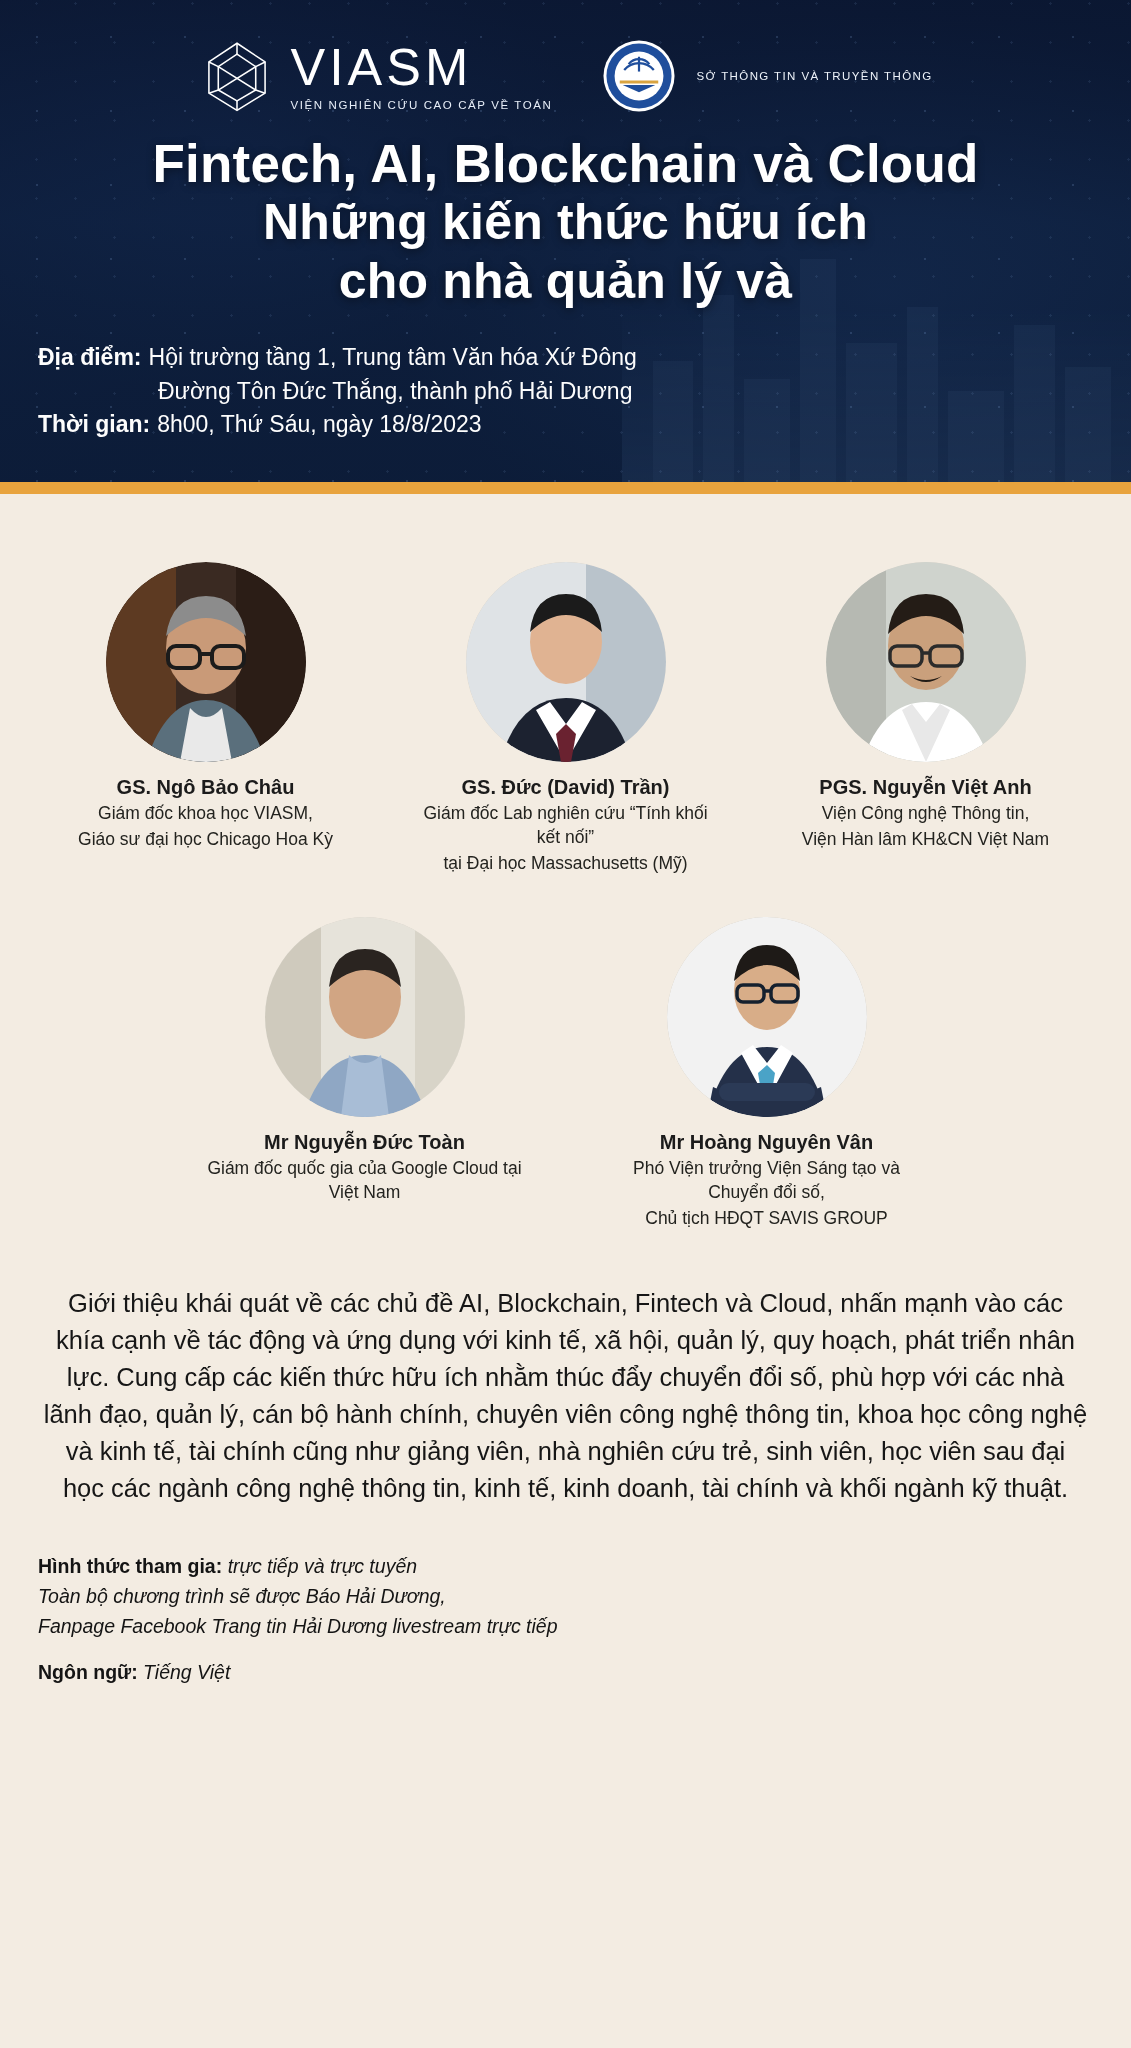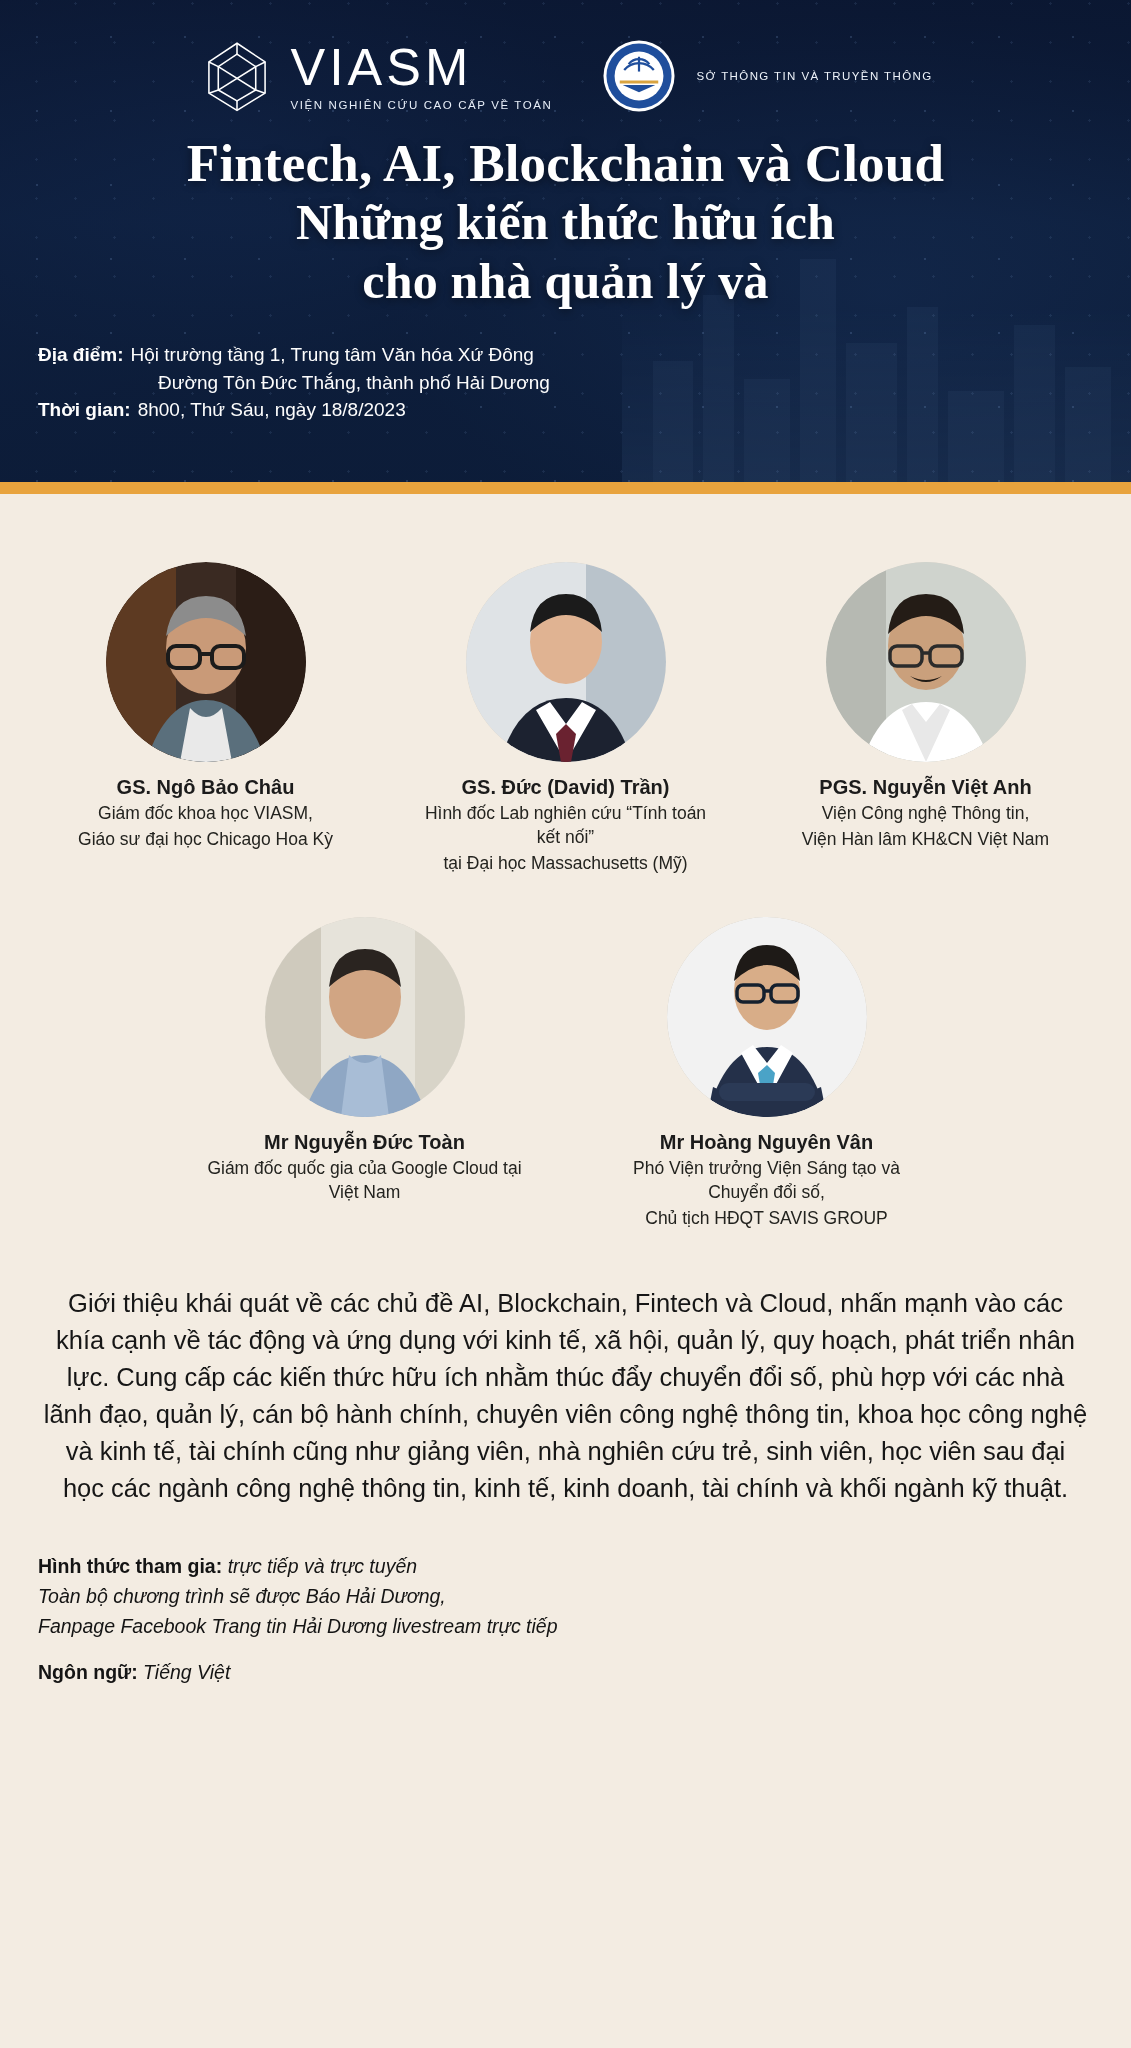--- a/index.html
+++ b/index.html
@@ -91,32 +91,31 @@
   .title-block {
     position: relative;
     padding: 4px 34px 0 34px;
     text-align: center;
   }
   .title-line {
     font-weight: 700;
     color: #ffffff;
     letter-spacing: 0.2px;
     text-shadow: 0 2px 10px rgba(0,0,0,0.45);
-    font-family: Liberation Serif, serif;
   }
   .t1 { font-size: 53px; line-height: 1.12; }
   .t2 { font-size: 50px; line-height: 1.18; }
   .t3 { font-size: 50px; line-height: 1.18; }
   .t4 { font-size: 50px; line-height: 1.18; }
 
   .meta {
     position: relative;
     margin-top: 30px;
     padding-left: 38px;
-    font-size: 19px;
+    font-size: 23px;
     line-height: 1.45;
     color: #fdfdfd;
   }
   .meta .row { display: flex; }
   .meta .lbl { font-weight: 700; white-space: nowrap; margin-right: 7px; }
   .meta .indent { padding-left: 120px; }
 
   
   .speakers { padding: 68px 30px 0 30px; }
   .srow {
@@ -294,21 +293,21 @@
               <rect x="120" y="0" width="80" height="200" fill="#b9c3cb"></rect>
               <ellipse cx="100" cy="80" rx="36" ry="42" fill="#e0b392"></ellipse>
               <path d="M64 70 q36 -34 72 0 q-4 -38 -36 -38 q-32 0 -36 38z" fill="#1b1b1b"></path>
               <path d="M34 200 q18 -64 66 -64 q48 0 66 64z" fill="#1c2230"></path>
               <path d="M84 140 l16 22 l16 -22 l14 8 l-30 52 h-0 l-30 -52z" fill="#ffffff"></path>
               <path d="M100 162 l10 10 l-6 34 l-8 0 l-6 -34z" fill="#6a2230"></path>
             </g>
           </svg>
         </div>
         <div class="sname">GS. Đức (David) Trần)</div>
-        <div class="srole">Hình đốc Lab nghiên cứu “Tính toán kết nối”</div>
+        <div class="srole">Giám đốc Lab nghiên cứu “Tính khối kết nối”</div>
         <div class="srole">tại Đại học Massachusetts (Mỹ)</div>
       </div>
 
       <div class="spk">
         <div class="ph">
           <svg viewBox="0 0 200 200">
             <defs>
                 <clipPath id="c3">
                   <circle cx="100" cy="100" r="100"></circle>
                 </clipPath>

